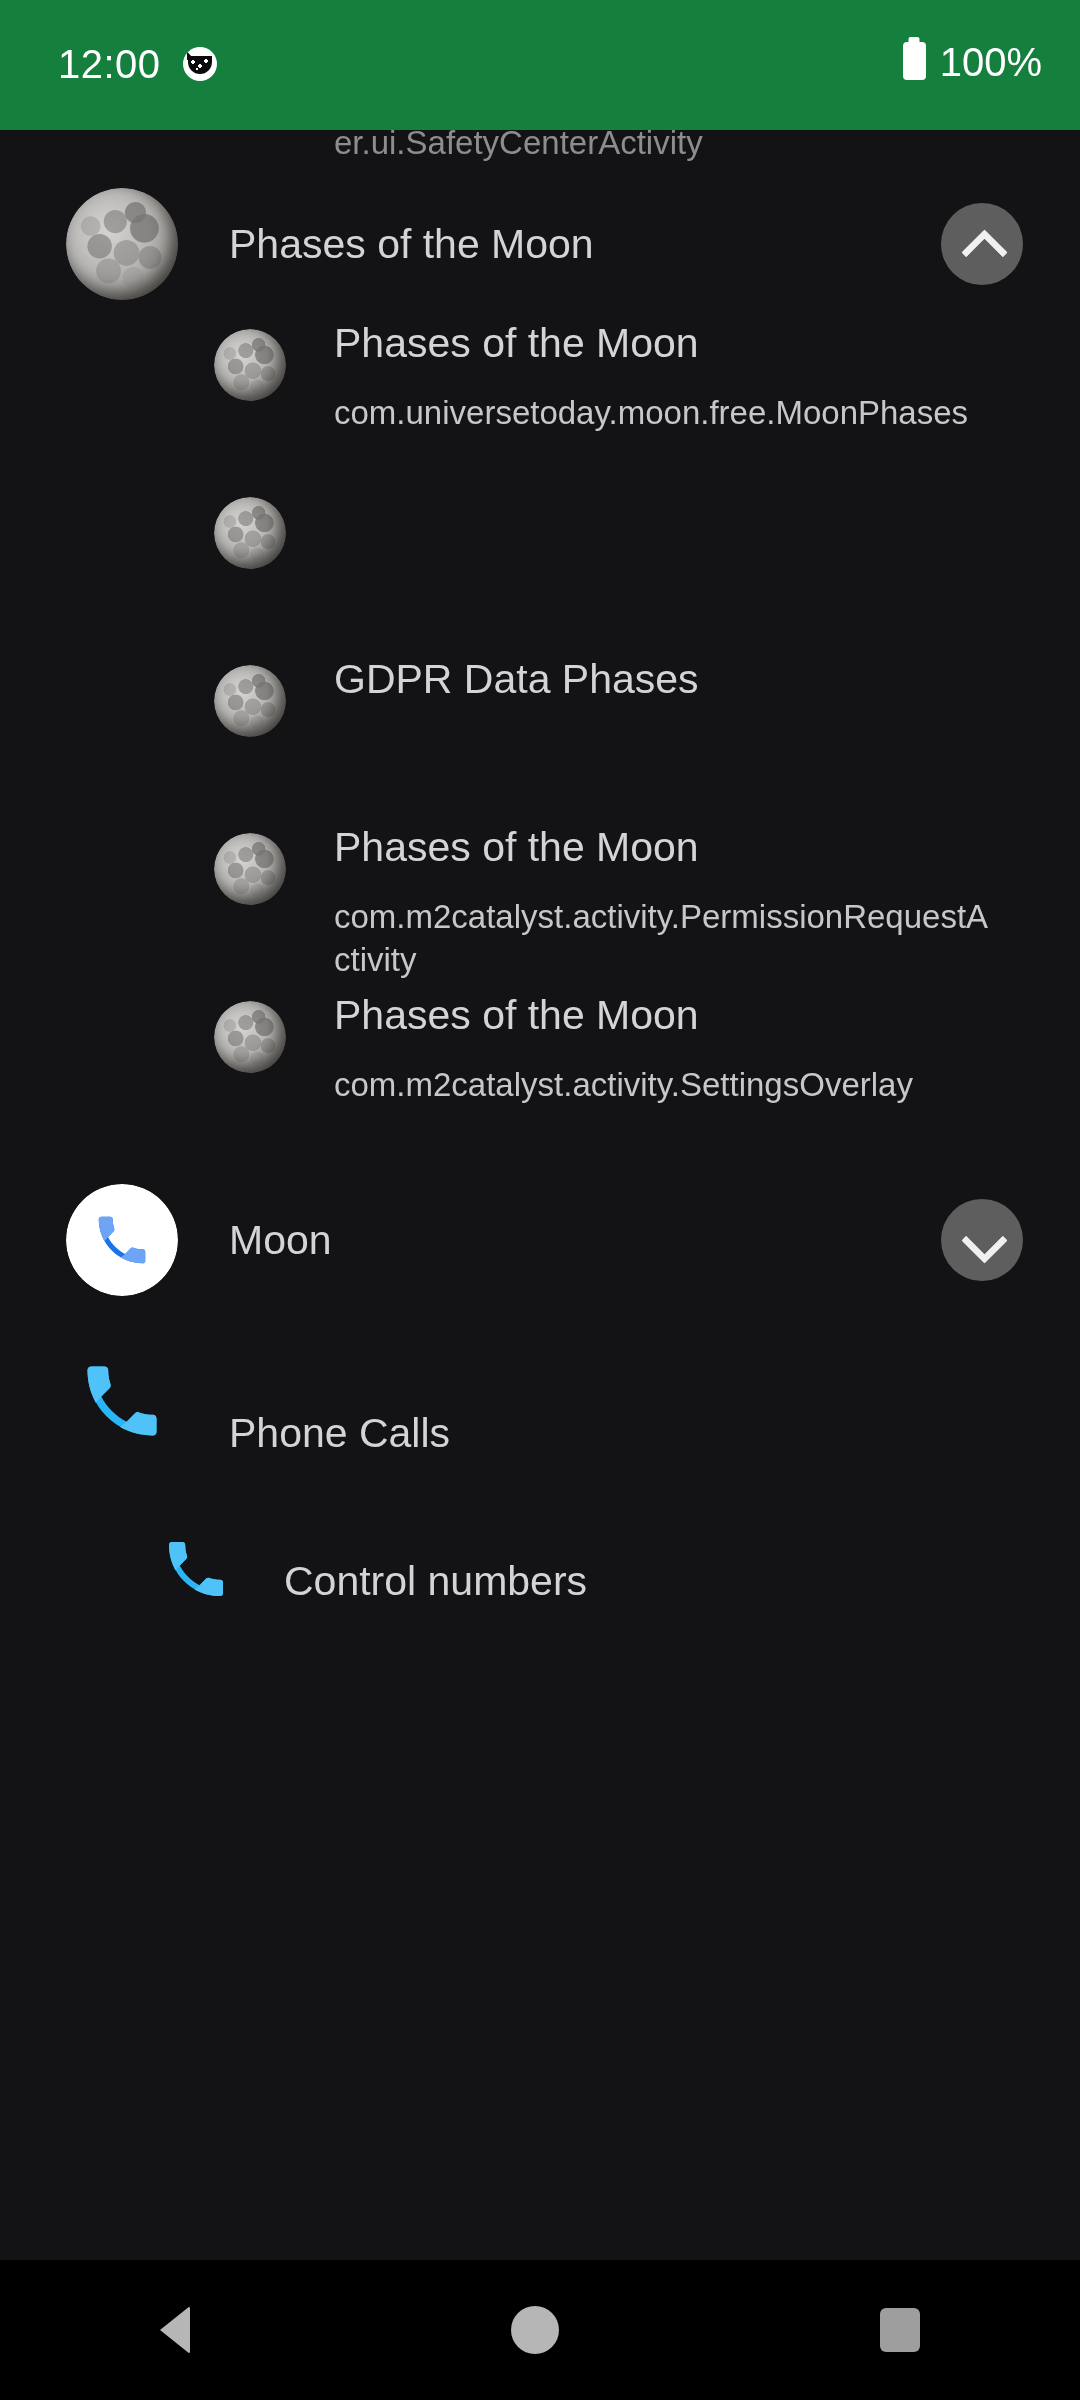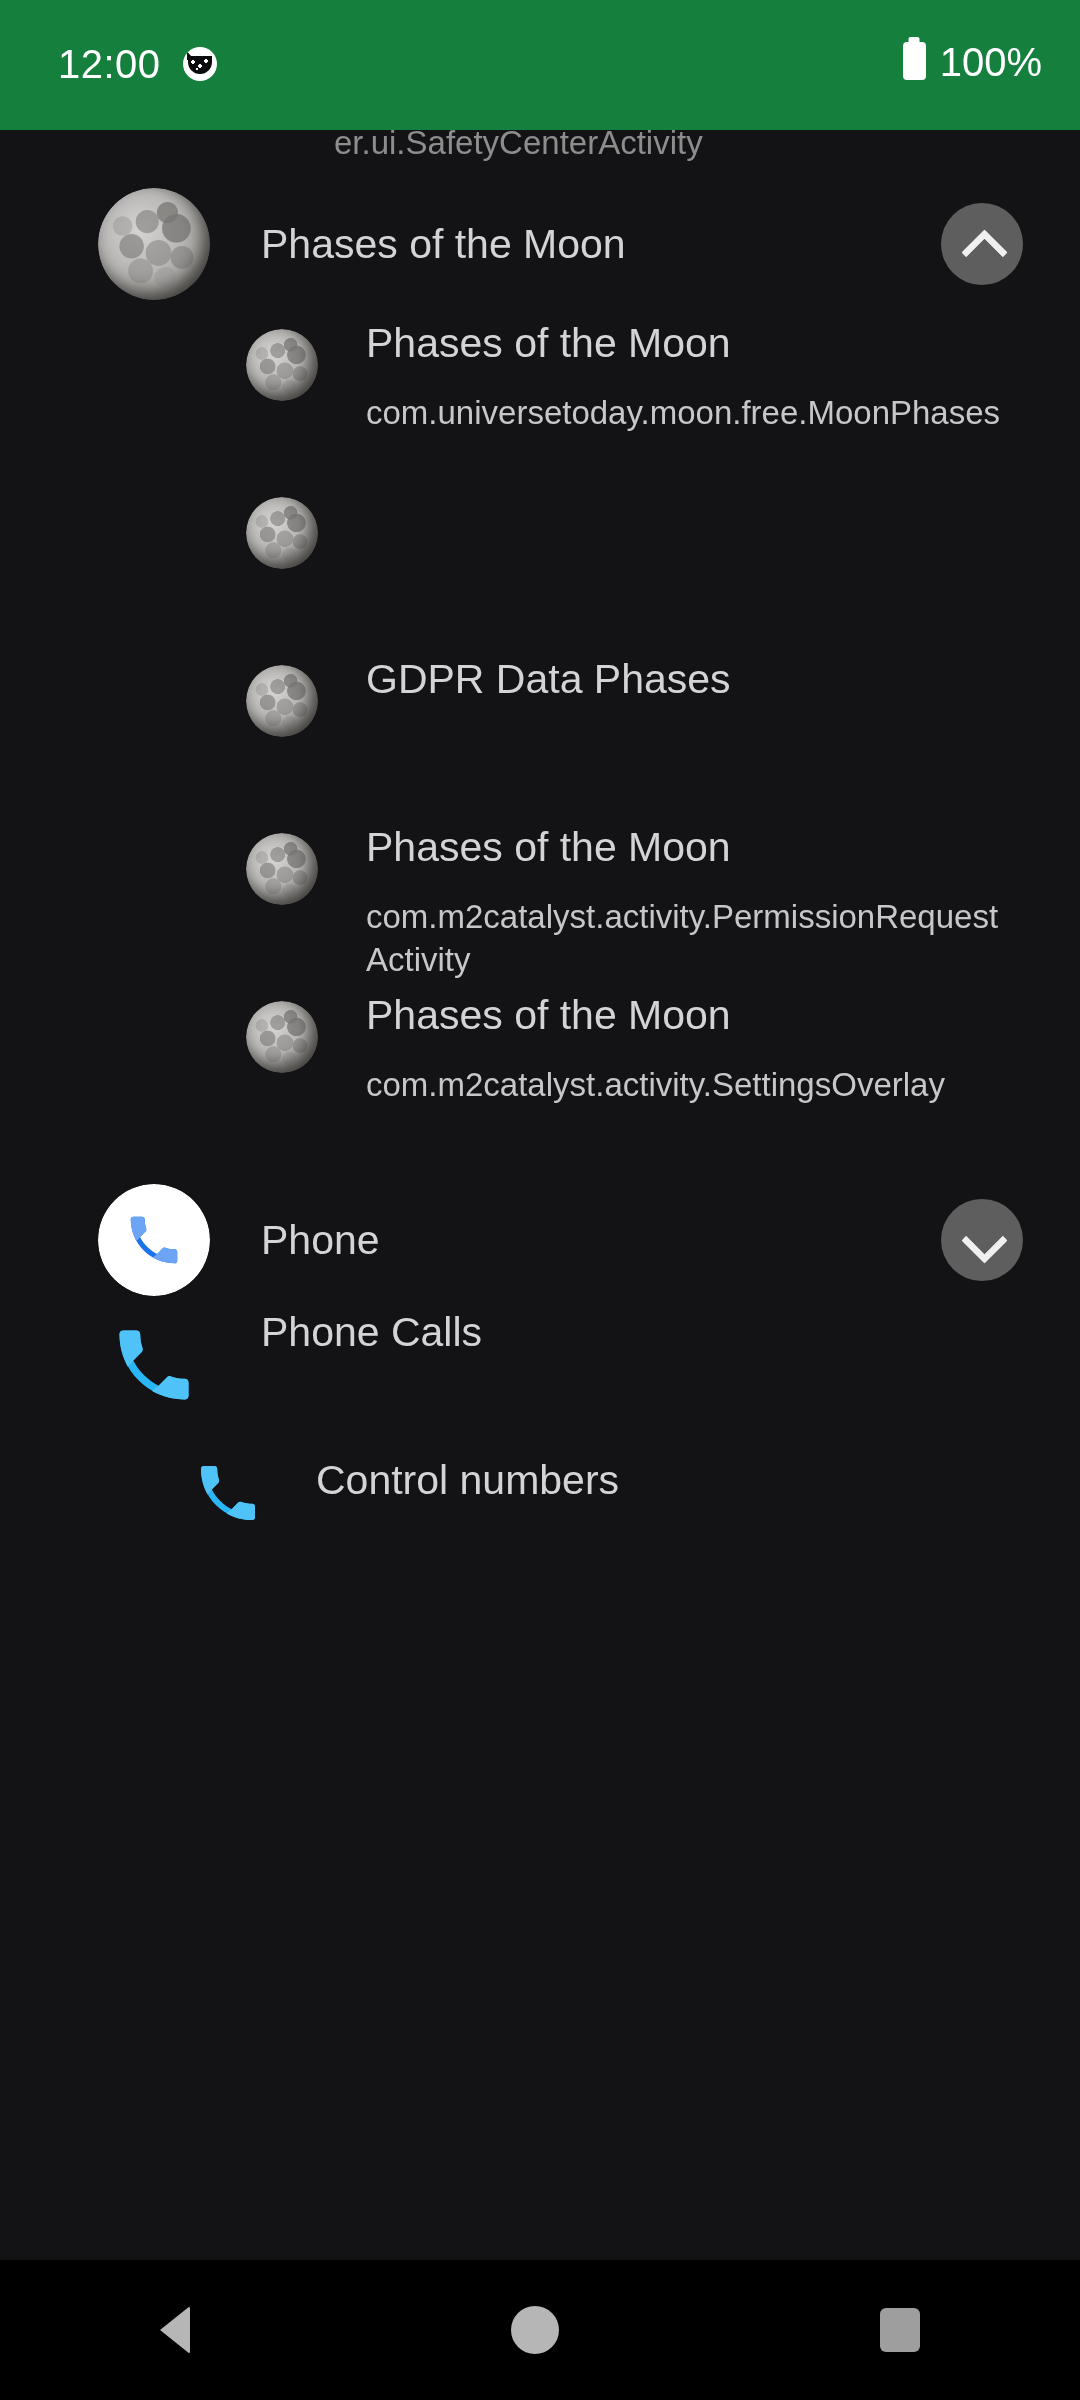--- a/index.html
+++ b/index.html
@@ -156,21 +156,20 @@
     color: #8d8d8d;
     word-break: break-all;
   }
 
   
   #list {
     position: absolute;
     top: 175px; left: 0;
     width: 1080px;
     height: 2085px;
-    padding-left: 32px;
   }
 
   .group-header {
     position: relative;
     display: flex;
     align-items: center;
     height: 138px;
     padding-left: 66px;
     padding-right: 60px;
   }
@@ -276,21 +275,21 @@
     width: 112px; height: 112px;
     display: flex;
     align-items: center;
     justify-content: center;
   }
   .phone-flat.small { width: 72px; height: 72px; }
 
   .row-flat {
     position: relative;
     display: flex;
-    align-items: flex-start;
+    align-items: flex-end;
     height: 148px;
     padding-left: 66px;
   }
   .row-flat .r-label {
     margin-left: 51px;
     font-size: 41px;
     color: #d4d4d6;
     white-space: nowrap;
   }
   .row-flat.indented { padding-left: 160px; }
@@ -410,21 +409,21 @@
     <div class="group-header" style="margin-top:18px">
       <div class="g-icon">
         <div class="phone-circle">
           <svg width="62" height="62" viewBox="0 0 24 24" aria-hidden="true">
             <path d="M6.6 10.8c1.4 2.8 3.8 5.1 6.6 6.6l2.2-2.2c.3-.3.7-.4 1-.2 1.1.4 2.4.6 3.6.6.6 0 1 .4 1 1V20c0 .6-.4 1-1 1C10.6 21 3 13.4 3 4c0-.6.4-1 1-1h3.4c.6 0 1 .4 1 1 0 1.3.2 2.5.6 3.6.1.4 0 .7-.2 1l-2.2 2.2z" fill="#1a73e8"></path>
             <path d="M6.6 10.8l2.2-2.2c.2-.3.3-.6.2-1C8.6 6.5 8.4 5.3 8.4 4c0-.6-.4-1-1-1H4c-.6 0-1 .4-1 1 0 3.1.8 6 2.2 8.5l1.4-1.7z" fill="#6da4f5"></path>
             <path d="M13.2 17.4l2.2-2.2c.3-.3.7-.4 1-.2 1.1.4 2.4.6 3.6.6.6 0 1 .4 1 1V20c0 .6-.4 1-1 1-3.1 0-6-.8-8.5-2.2l1.7-1.4z" fill="#6da4f5"></path>
           </svg>
         </div>
       </div>
-      <div class="g-label">Phone</div>
+      <div class="g-label">Moon</div>
       <div class="chevron-btn">
         <span class="chev down"></span>
       </div>
     </div>
 
     <div class="row-flat">
       <div class="phone-flat">
         <svg width="92" height="92" viewBox="0 0 24 24" aria-hidden="true">
           <path d="M6.6 10.8c1.4 2.8 3.8 5.1 6.6 6.6l2.2-2.2c.3-.3.7-.4 1-.2 1.1.4 2.4.6 3.6.6.6 0 1 .4 1 1V20c0 .6-.4 1-1 1C10.6 21 3 13.4 3 4c0-.6.4-1 1-1h3.4c.6 0 1 .4 1 1 0 1.3.2 2.5.6 3.6.1.4 0 .7-.2 1l-2.2 2.2z" fill="#29b6f6"></path>
           <path d="M6.6 10.8l2.2-2.2c.2-.3.3-.6.2-1C8.6 6.5 8.4 5.3 8.4 4c0-.6-.4-1-1-1H4c-.6 0-1 .4-1 1 0 3.1.8 6 2.2 8.5l1.4-1.7z" fill="#4fc3f7"></path>

